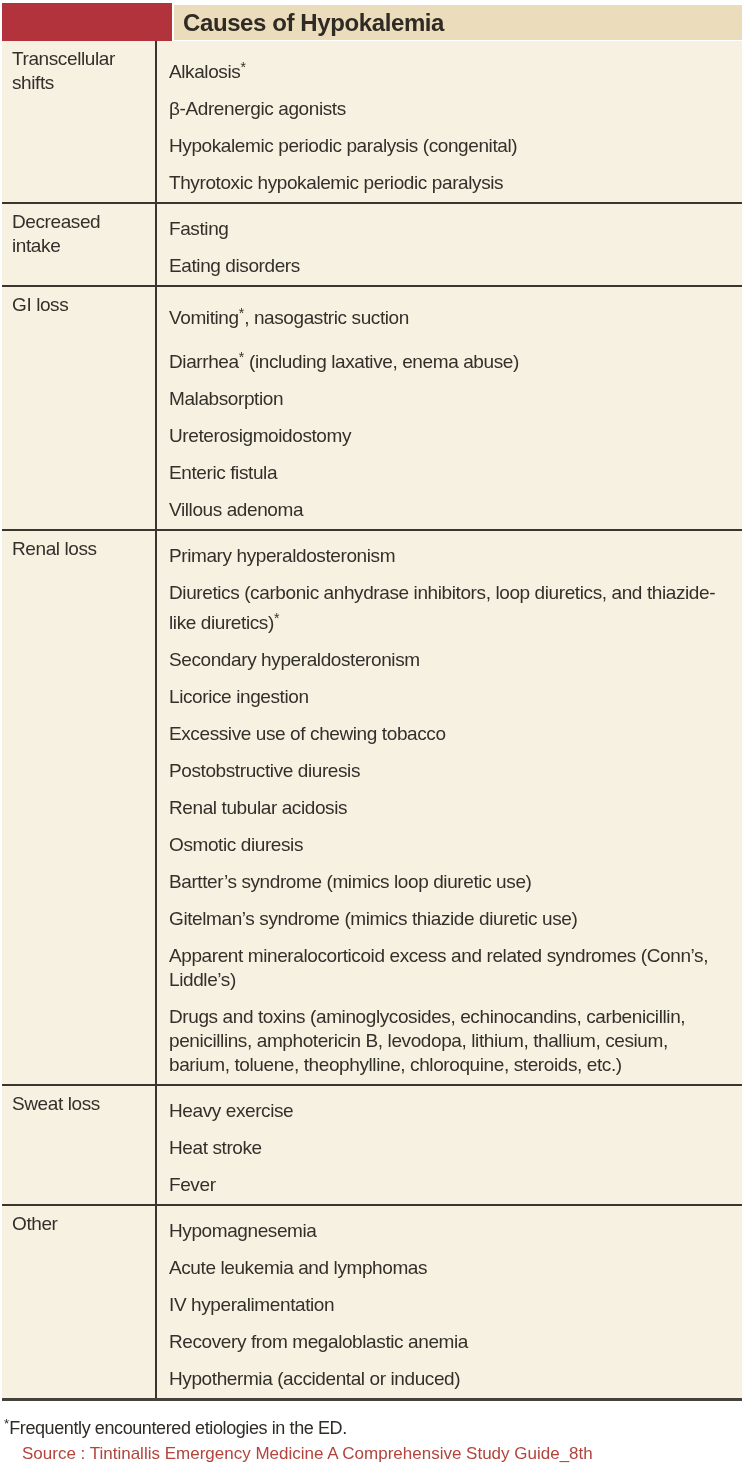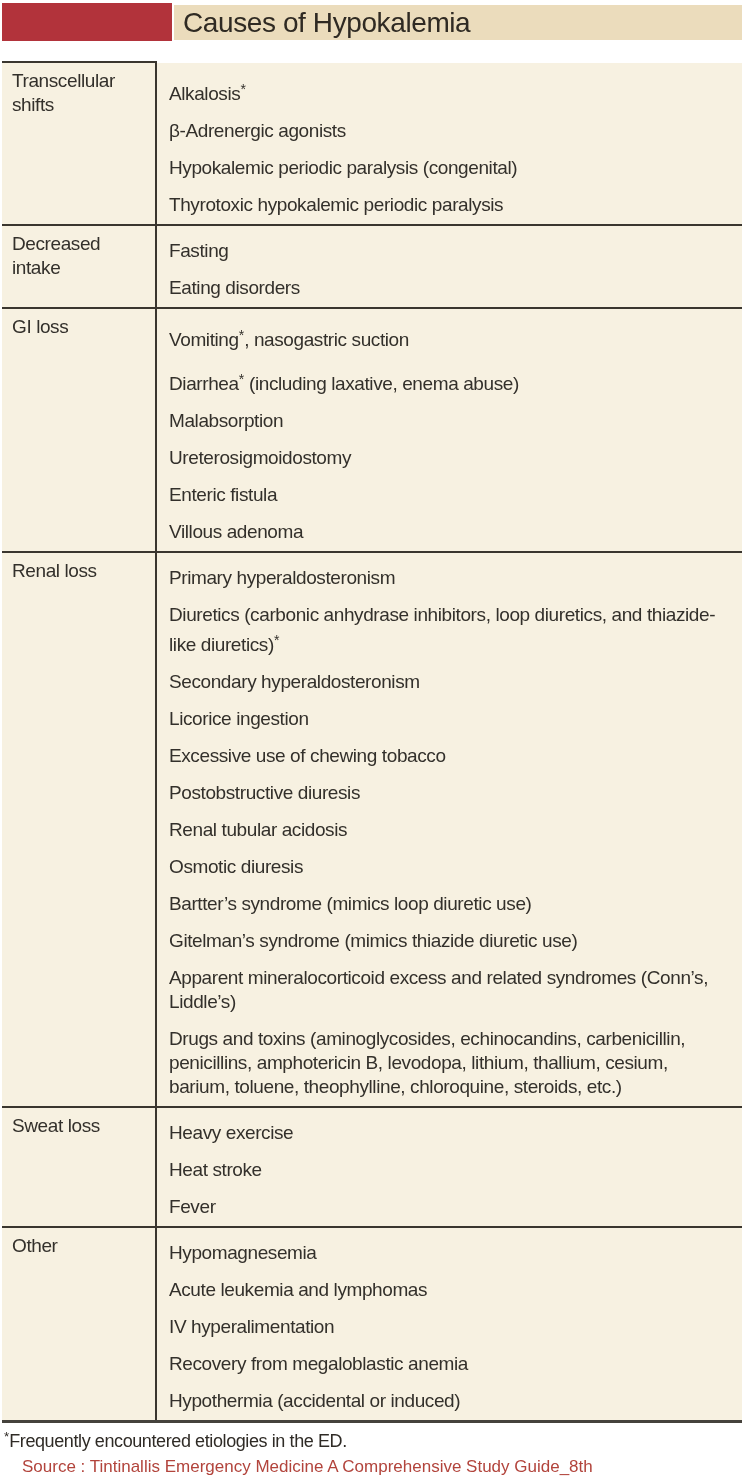--- a/index.html
+++ b/index.html
@@ -25,52 +25,52 @@
     position:absolute;left:0;top:0;width:170px;height:38px;
     background:var(--accent);
   }
   .hdr-band{
     position:absolute;left:172px;right:0;top:2px;height:35px;
     background:var(--band);
     display:flex;align-items:center;
     padding-left:9px;
   }
   .hdr-title{
-    font-size:28px;font-weight:normal;letter-spacing:-0.4px;
+    font-size:24px;font-weight:bold;letter-spacing:-0.4px;
     color:#2f2a23;
     text-align:center;
   }
   
   .tbl-body{
     background:var(--paper);
     border-bottom:3px solid #45423c;
   }
   .section{display:flex;border-top:2px solid var(--line);}
-  .section:first-child{border-top:none;margin-top:22px;}
+  .section:first-child{border-top:none;}
   .section:first-child .cat{box-shadow:0 -2px 0 0 var(--line);}
   .cat{
     width:155px;flex:0 0 155px;
     border-right:2px solid var(--line);
     padding:6px 8px 7px 10px;
     font-size:19px;letter-spacing:-0.4px;line-height:24px;
   }
   .items{flex:1;padding:7px 10px 0 12px;}
   .item{
     padding:6px 0 7px 0;
     font-size:19px;letter-spacing:-0.4px;line-height:24px;
   }
   sup.ast{
     font-size:74%;
     position:relative;top:1px;
     vertical-align:super;
     letter-spacing:0;
   }
   
   .footnote{
-    margin:5px 0 0 2px;
+    margin:14px 0 0 2px;
     font-size:18px;letter-spacing:-0.4px;
     color:#2f2b26;
   }
   .source{
     margin:5px 0 0 20px;
     font-size:17px;letter-spacing:0;
     color:var(--source);
   }
 </style>
 </head>

